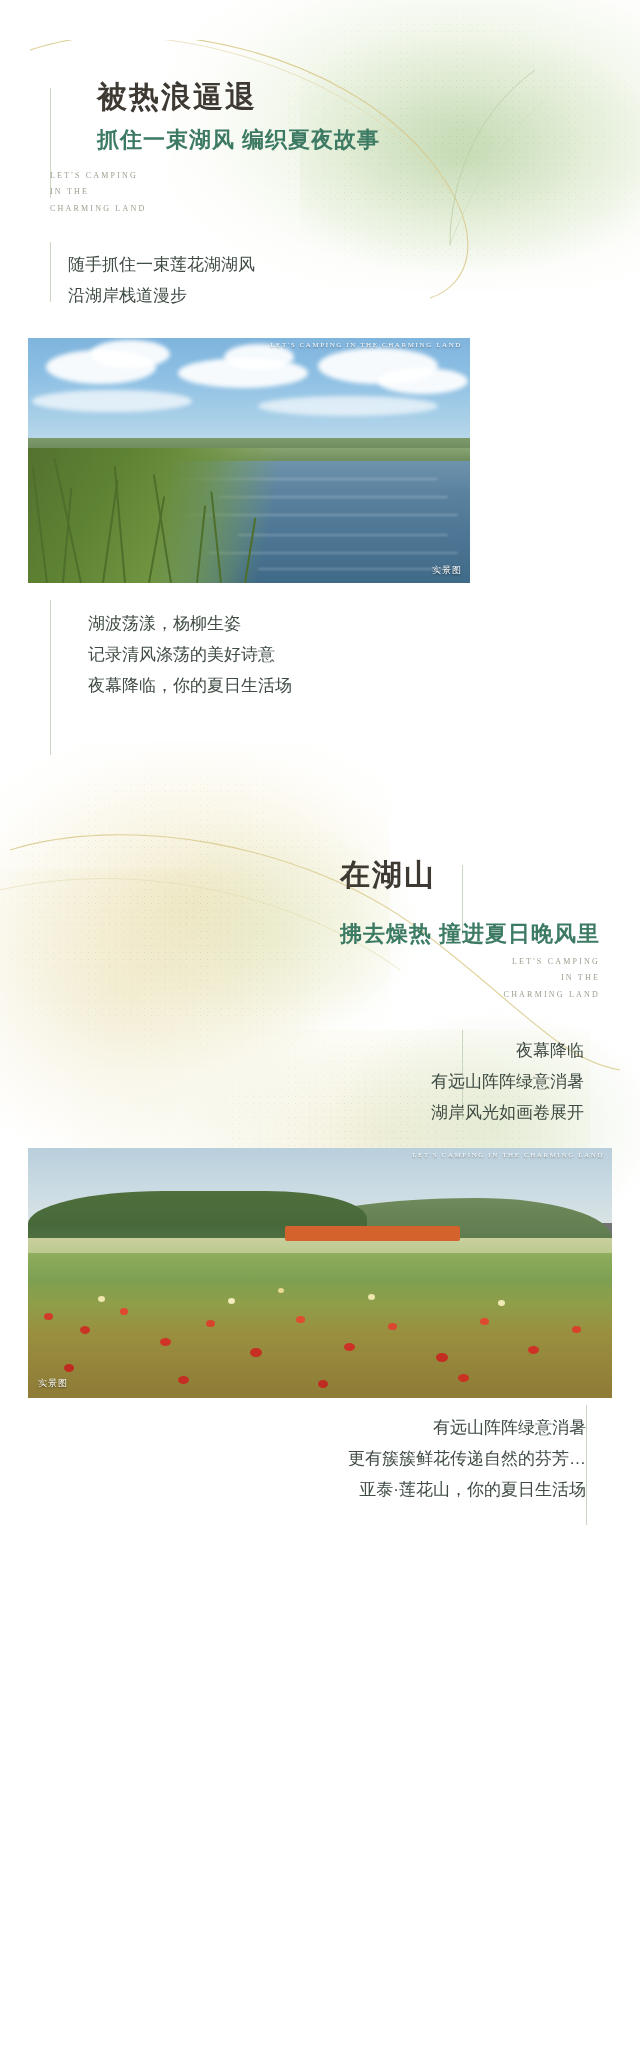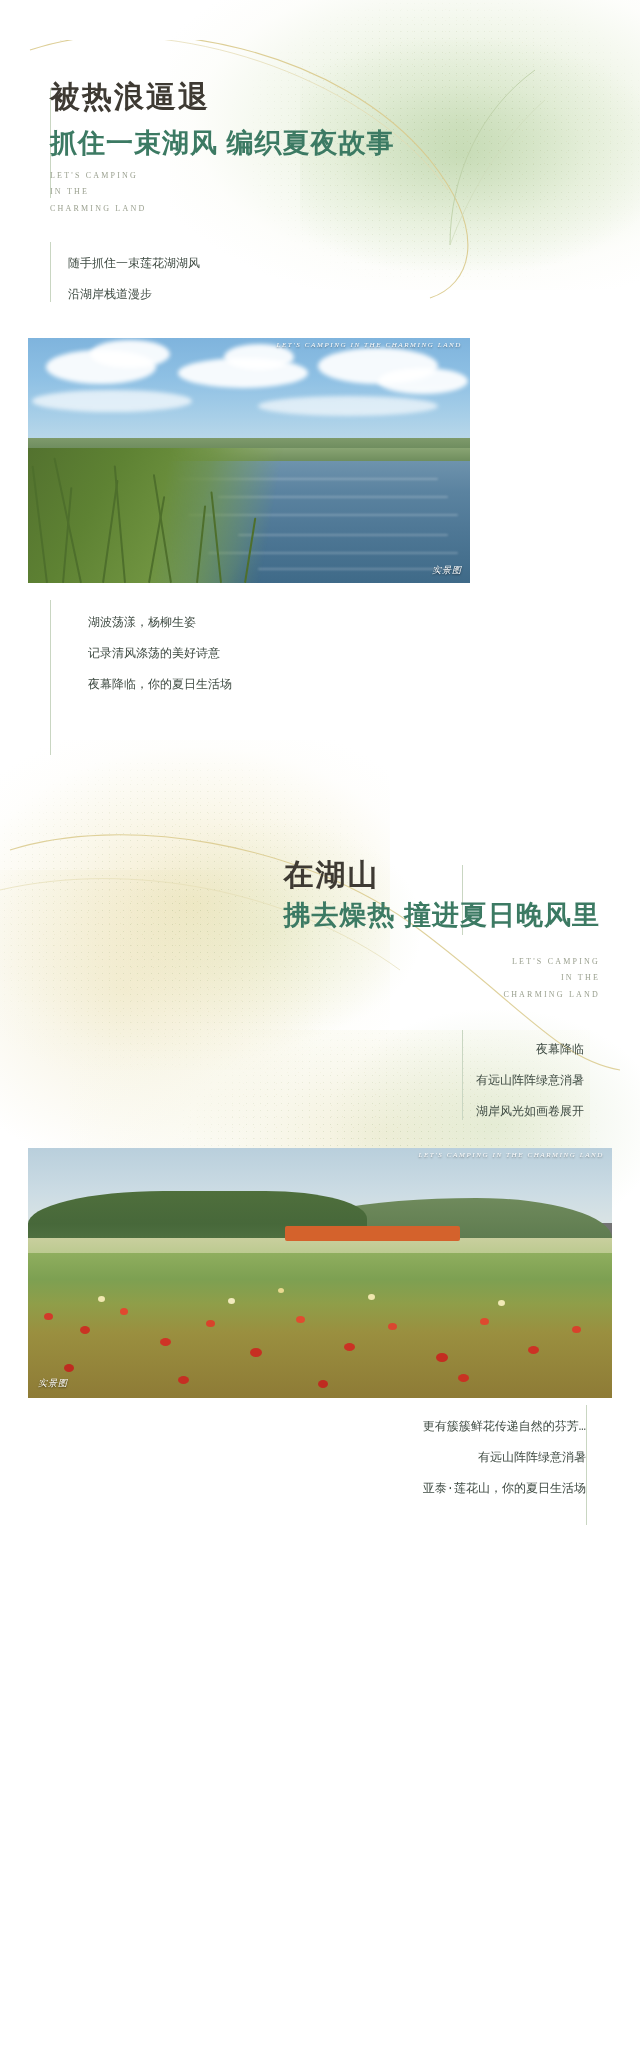--- a/index.html
+++ b/index.html
@@ -97,53 +97,51 @@
   .headline-block { position: absolute; }
   .hl-main {
     font-size: 30px;
     font-weight: bold;
     letter-spacing: 2px;
     color: #3e3a33;
     white-space: nowrap;
     line-height: 1.1;
   }
   .hl-sub {
-    font-size: 27px;
+    font-size: 22px;
     font-weight: bold;
     letter-spacing: 1px;
     color: #3c7a63;
     white-space: nowrap;
     line-height: 1.2;
   }
   .hl-en {
     font-size: 8px;
     letter-spacing: 2.2px;
     color: #9aa08f;
     font-family: "Liberation Serif", serif;
     line-height: 2.05;
     white-space: nowrap;
   }
 
   
   .para {
     position: absolute;
-    font-size: 12px;
+    font-size: 17px;
     color: #3f4b43;
     line-height: 31px;
     white-space: nowrap;
-    font-family: Liberation Mono, monospace;
   }
   .para.right { text-align: right; }
 
   
   .photo {
     position: absolute;
     overflow: hidden;
     background: #737373;
-    font-style: italic;
   }
   .photo-tagline {
     position: absolute;
     top: 0; left: 0; right: 0;
     height: 16px;
     background: rgba(255,255,255,0.0);
     color: #ffffff;
     font-family: "Liberation Serif", serif;
     font-size: 7px;
     letter-spacing: 1.6px;
@@ -260,21 +258,21 @@
   </svg>
   <svg class="swoosh" style="left:330px; top:55px; width:260px; height:200px;" viewBox="0 0 260 200">
     <path d="M120,190 C120,120 150,55 205,15" fill="none" stroke="#bccfa6" stroke-width="1" opacity=".85"></path>
     <path d="M120,190 C140,135 175,80 215,45" fill="none" stroke="#cfdcbb" stroke-width="1" opacity=".7"></path>
   </svg>
 
   <div class="vrule" style="left:50px; top:88px; height:110px;"></div>
   <div class="vrule" style="left:50px; top:242px; height:60px;"></div>
   <div class="vrule" style="left:50px; top:600px; height:155px;"></div>
 
-  <div class="headline-block" style="left:50px; top:80px;">
+  <div class="headline-block" style="left:50px; top:80px;padding-left:47px;">
     <div class="hl-main">被热浪逼退</div>
     <div class="hl-sub" style="margin-top:14px;">抓住一束湖风 编织夏夜故事</div>
   </div>
 
   <div class="hl-en" style="position:absolute; left:50px; top:168px;">
     <div>LET'S CAMPING</div>
     <div>IN THE</div>
     <div>CHARMING LAND</div>
   </div>
 
@@ -327,21 +325,21 @@
     <path d="M10,30 C120,-5 300,20 420,110 C520,185 560,240 620,250" fill="none" stroke="#d9c98b" stroke-width="1.1" opacity=".85"></path>
     <path d="M0,70 C130,40 290,70 400,150" fill="none" stroke="#e4dbb2" stroke-width="1" opacity=".65"></path>
   </svg>
 
   <div class="vrule" style="left:462px; top:865px; height:70px;"></div>
   <div class="vrule" style="left:462px; top:1030px; height:90px;"></div>
   <div class="vrule" style="left:586px; top:1405px; height:120px;"></div>
 
   <div class="headline-block" style="right:40px; top:858px; text-align:left;">
     <div class="hl-main">在湖山</div>
-    <div class="hl-sub" style="margin-top:8px;">拂去燥热 撞进夏日晚风里</div>
+    <div class="hl-sub" style="margin-top:30px;">拂去燥热 撞进夏日晚风里</div>
   </div>
 
   <div class="hl-en" style="position:absolute; right:40px; top:954px; text-align:right;">
     <div>LET'S CAMPING</div>
     <div>IN THE</div>
     <div>CHARMING LAND</div>
   </div>
 
   <div class="para right" style="right:56px; top:1035px;">
     <div>夜幕降临</div>
@@ -378,18 +376,18 @@
     <div class="petal" style="left:200px; top:150px; width:7px;  height:6px; background:#f2ebbd;"></div>
     <div class="petal" style="left:340px; top:146px; width:7px;  height:6px; background:#efe6ad;"></div>
     <div class="petal" style="left:470px; top:152px; width:7px;  height:6px; background:#f1eab6;"></div>
     <div class="petal" style="left:250px; top:140px; width:6px;  height:5px; background:#e8d98f;"></div>
 
     <div class="photo-tagline">LET'S CAMPING IN THE CHARMING LAND</div>
     <div class="photo-badge" style="left:10px; bottom:8px;">实景图</div>
   </div>
 
   <div class="para right" style="right:54px; top:1412px;">
+    <div>有远山阵阵绿意消暑</div>
     <div>更有簇簇鲜花传递自然的芬芳…</div>
-    <div>有远山阵阵绿意消暑</div>
     <div>亚泰·莲花山，你的夏日生活场</div>
   </div>
 
 </div>
 
 </body></html>

